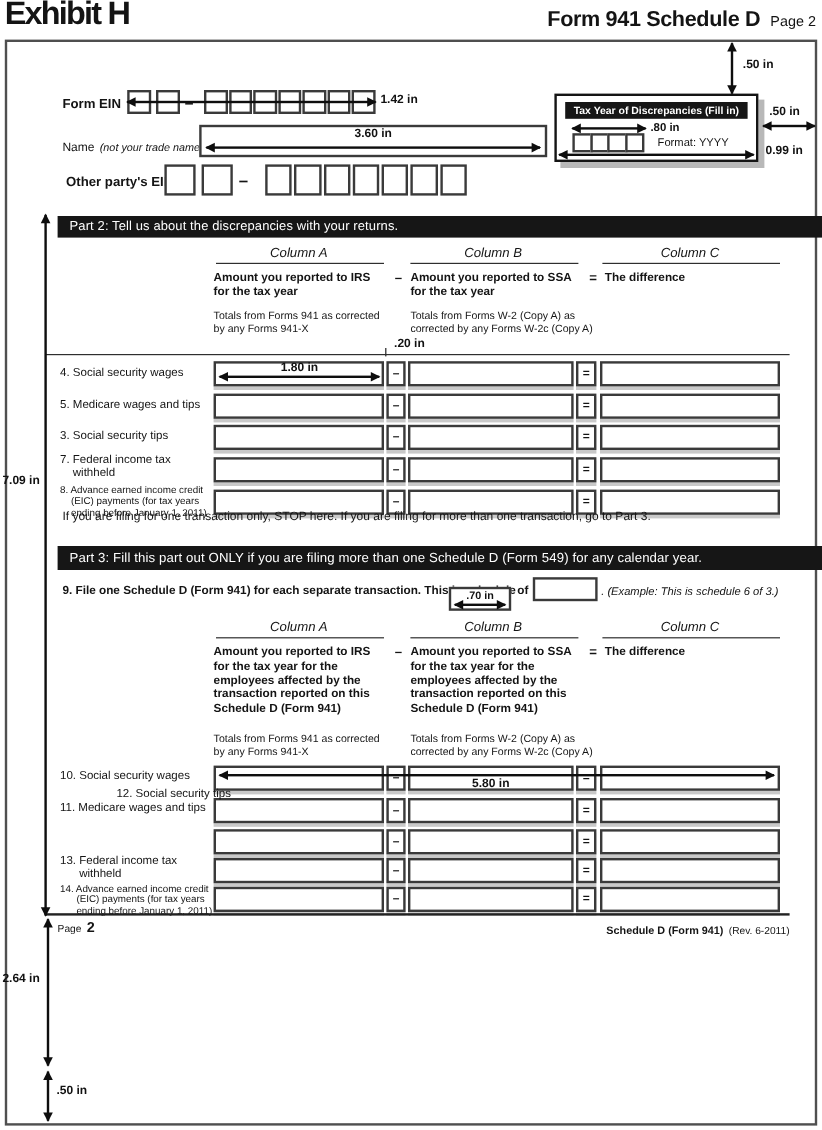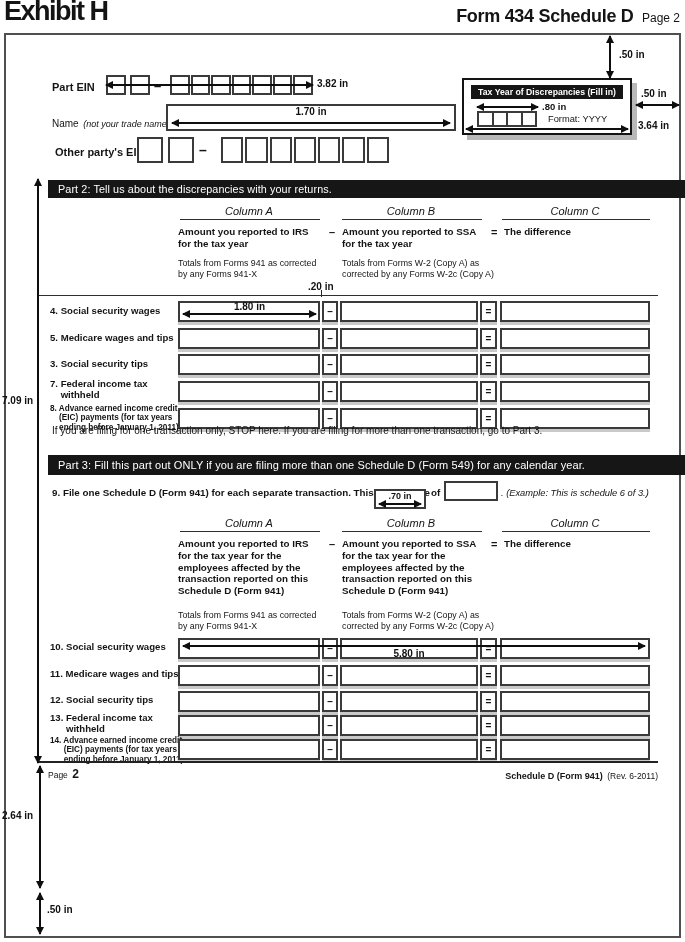--- a/index.html
+++ b/index.html
@@ -9,85 +9,85 @@
   .page-border{position:absolute;left:4px;top:33px;width:677px;height:905px;border:2px solid #4f4f4f;background:#fff}
   .meas{position:absolute;font-size:10px;font-weight:bold;white-space:nowrap;color:#111}
   .bar{position:absolute;left:48px;width:685px;background:#161616;color:#fff;font-weight:normal;font-size:10.8px;display:flex;align-items:center;padding-left:10px;letter-spacing:.1px}
   .collabel{position:absolute;font-style:italic;font-size:11px;text-align:center}
   .rule{position:absolute;height:0;border-top:1.5px solid #2e2e2e}
   .thickrule{position:absolute;height:0;border-top:2px solid #222}
   .headtext{position:absolute;font-weight:bold;font-size:9.8px;line-height:1.2;white-space:pre-line}
   .subtext{position:absolute;font-size:8.8px;line-height:1.25;white-space:pre-line}
   .op-sym{position:absolute;font-weight:bold;font-size:11px}
   .cell{position:absolute;height:21px;border:2px solid #3a3a3a;background:#fff;box-shadow:0 3px 0 #c9c9c9;display:flex;align-items:center;justify-content:center;font-weight:bold;font-size:10px}
-  .row-label{position:absolute;left:50px;width:128px;font-weight:bold;font-size:9.6px;line-height:1.14;white-space:pre}
+  .row-label{position:absolute;left:50px;width:128px;font-weight:normal;font-size:9.6px;line-height:1.14;white-space:pre}
   .row-label.small{font-size:8.2px}
   .sq{border:2px solid #3a3a3a;background:#fff}
   .ha{position:absolute;height:0;border-top:2px solid #0e0e0e;z-index:3}
   .ha::before{content:"";position:absolute;top:-5px;left:-1px;width:0;height:0;border-top:4px solid transparent;border-bottom:4px solid transparent;border-right:8px solid #0e0e0e}
   .ha::after{content:"";position:absolute;top:-5px;right:-1px;width:0;height:0;border-top:4px solid transparent;border-bottom:4px solid transparent;border-left:8px solid #0e0e0e}
   .va{position:absolute;width:0;border-left:2px solid #0e0e0e;z-index:3}
   .va::before{content:"";position:absolute;left:-5px;top:-1px;width:0;height:0;border-left:4px solid transparent;border-right:4px solid transparent;border-bottom:8px solid #0e0e0e}
   .va::after{content:"";position:absolute;left:-5px;bottom:-1px;width:0;height:0;border-left:4px solid transparent;border-right:4px solid transparent;border-top:8px solid #0e0e0e}
   .flexboxes{position:absolute;display:flex}
   .flexboxes>div{flex:1;border:2px solid #3a3a3a;background:#fff}
   .z3{z-index:3}
 </style>
 </head>
 <body>
 
 <div class="abs" style="left:4px;top:-4px;font-size:27px;font-weight:900;letter-spacing:-1.5px">Exhibit H</div>
 <div class="abs" style="left:300px;top:6px;width:380px;text-align:right">
-  <span style="font-size:18px;font-weight:bold;letter-spacing:-.3px">Form 434 Schedule D</span>
+  <span style="font-size:18px;font-weight:bold;letter-spacing:-.3px">Form 941 Schedule D</span>
   <span style="font-size:12px;margin-left:4px">Page 2</span>
 </div>
 
 <div class="page-border"></div>
 
 <div class="va" style="left:609px;top:36px;height:42px"></div>
 <div class="meas" style="left:619px;top:49px">.50 in</div>
 
-<div class="abs" style="left:52px;top:81px;font-size:11px;font-weight:bold">Part EIN</div>
+<div class="abs" style="left:52px;top:81px;font-size:11px;font-weight:bold">Form EIN</div>
 <div class="abs sq" style="left:106px;top:75px;width:20px;height:20px"></div>
 <div class="abs sq" style="left:130px;top:75px;width:20px;height:20px"></div>
 <div class="abs" style="left:154px;top:78px;font-size:13px;font-weight:bold">–</div>
 <div class="flexboxes" style="left:170px;top:75px;width:143px;height:20px;gap:1px">
   <div></div>
     <div></div>
     <div></div>
     <div></div>
     <div></div>
     <div></div>
     <div></div>
 </div>
 <div class="ha" style="left:106px;top:84px;width:207px"></div>
-<div class="meas" style="left:317px;top:78px">3.82 in</div>
+<div class="meas" style="left:317px;top:78px">1.42 in</div>
 
 <div class="abs" style="left:52px;top:113px;white-space:nowrap">
   <span style="font-size:10px;font-weight:normal">Name</span>
   <span style="font-size:9px;font-style:italic">(not your trade name)</span>
 </div>
 <div class="abs sq" style="left:166px;top:104px;width:290px;height:27px"></div>
-<div class="meas" style="left:166px;top:106px;width:290px;text-align:center">1.70 in</div>
+<div class="meas" style="left:166px;top:106px;width:290px;text-align:center">3.60 in</div>
 <div class="ha" style="left:172px;top:122px;width:278px"></div>
 
 <div class="abs" style="left:462px;top:78px;width:170px;height:57px;border:2px solid #141414;background:#fff;box-shadow:5px 5px 0 #b8b8b8;z-index:2">
   <div style="position:absolute;left:7px;top:5px;width:152px;height:14px;background:#161616;color:#fff;font-size:8.7px;font-weight:bold;display:flex;align-items:center;justify-content:center;white-space:nowrap">Tax Year of Discrepancies (Fill in)</div>
   <div class="ha" style="left:13px;top:26px;width:61px"></div>
   <div class="meas" style="left:78px;top:21px;font-size:9.5px">.80 in</div>
   <div class="flexboxes" style="left:13px;top:31px;width:60px;height:16px">
     <div style="margin-right:-2px"></div>
     <div style="margin-right:-2px"></div>
     <div style="margin-right:-2px"></div>
     <div></div>
   </div>
   <div class="abs" style="left:84px;top:34px;font-size:9.3px">Format: YYYY</div>
   <div class="ha" style="left:2px;top:48px;width:162px"></div>
 </div>
-<div class="meas" style="left:638px;top:120px">3.64 in</div>
+<div class="meas" style="left:638px;top:120px">0.99 in</div>
 <div class="ha" style="left:636px;top:104px;width:43px"></div>
 <div class="meas" style="left:641px;top:88px">.50 in</div>
 
 <div class="abs" style="left:55px;top:146px;font-size:11px;font-weight:bold">Other party's EIN</div>
 <div class="abs sq" style="left:137px;top:137px;width:26px;height:26px"></div>
 <div class="abs sq" style="left:168px;top:137px;width:26px;height:26px"></div>
 <div class="abs" style="left:199px;top:142px;font-size:14px;font-weight:bold">–</div>
 <div class="flexboxes" style="left:221px;top:137px;width:168px;height:26px;gap:2px">
   <div></div>
     <div></div>
@@ -115,21 +115,21 @@
 <div class="op-sym" style="left:329px;top:226px">–</div>
 <div class="headtext" style="left:342px;top:226px;width:150px">Amount you reported to SSA
 for the tax year</div>
 <div class="op-sym" style="left:491px;top:226px">=</div>
 <div class="headtext" style="left:504px;top:226px;width:145px">The difference</div>
 <div class="subtext" style="left:178px;top:258px;width:160px">Totals from Forms 941 as corrected
 by any Forms 941-X</div>
 <div class="subtext" style="left:342px;top:258px;width:160px">Totals from Forms W-2 (Copy A) as
 corrected by any Forms W-2c (Copy A)</div>
 
-<div class="meas" style="left:308px;top:281px;width:46px;text-align:left">.20 in</div>
+<div class="meas" style="left:308px;top:281px;width:46px;text-align:right">.20 in</div>
 <div class="abs" style="left:321px;top:290px;width:0;height:7px;border-left:1.5px solid #222"></div>
 <div class="rule" style="left:38px;top:295px;width:620px"></div>
 
 <div id="p2-rows">
     <div class="row-label" style="top: 306px;">4. Social security wages</div>
     <div class="cell" style="left: 178px; width: 142px; top: 301px;"></div>
     <div class="cell" style="left: 322px; width: 16px; top: 301px;">–</div>
     <div class="cell" style="left: 340px; width: 138px; top: 301px;"></div>
     <div class="cell" style="left: 480px; width: 17px; top: 301px;">=</div>
     <div class="cell" style="left: 500px; width: 150px; top: 301px;"></div>
@@ -209,21 +209,21 @@
     <div class="cell" style="left: 322px; width: 16px; top: 638px;">–</div>
     <div class="cell" style="left: 340px; width: 138px; top: 638px;"></div>
     <div class="cell" style="left: 480px; width: 17px; top: 638px;">=</div>
     <div class="cell" style="left: 500px; width: 150px; top: 638px;"></div>
     <div class="row-label" style="top: 669px;">11. Medicare wages and tips</div>
     <div class="cell" style="left: 178px; width: 142px; top: 665px;"></div>
     <div class="cell" style="left: 322px; width: 16px; top: 665px;">–</div>
     <div class="cell" style="left: 340px; width: 138px; top: 665px;"></div>
     <div class="cell" style="left: 480px; width: 17px; top: 665px;">=</div>
     <div class="cell" style="left: 500px; width: 150px; top: 665px;"></div>
-    <div class="row-label" style="top: 695px;">12. Social security tips</div>
+    <div class="row-label" style="top: 657px; margin-left: 47px;">12. Social security tips</div>
     <div class="cell" style="left: 178px; width: 142px; top: 691px;"></div>
     <div class="cell" style="left: 322px; width: 16px; top: 691px;">–</div>
     <div class="cell" style="left: 340px; width: 138px; top: 691px;"></div>
     <div class="cell" style="left: 480px; width: 17px; top: 691px;">=</div>
     <div class="cell" style="left: 500px; width: 150px; top: 691px;"></div>
     <div class="row-label" style="top: 713px;">13. Federal income tax
       withheld</div>
     <div class="cell" style="left: 178px; width: 142px; top: 715px;"></div>
     <div class="cell" style="left: 322px; width: 16px; top: 715px;">–</div>
     <div class="cell" style="left: 340px; width: 138px; top: 715px;"></div>

